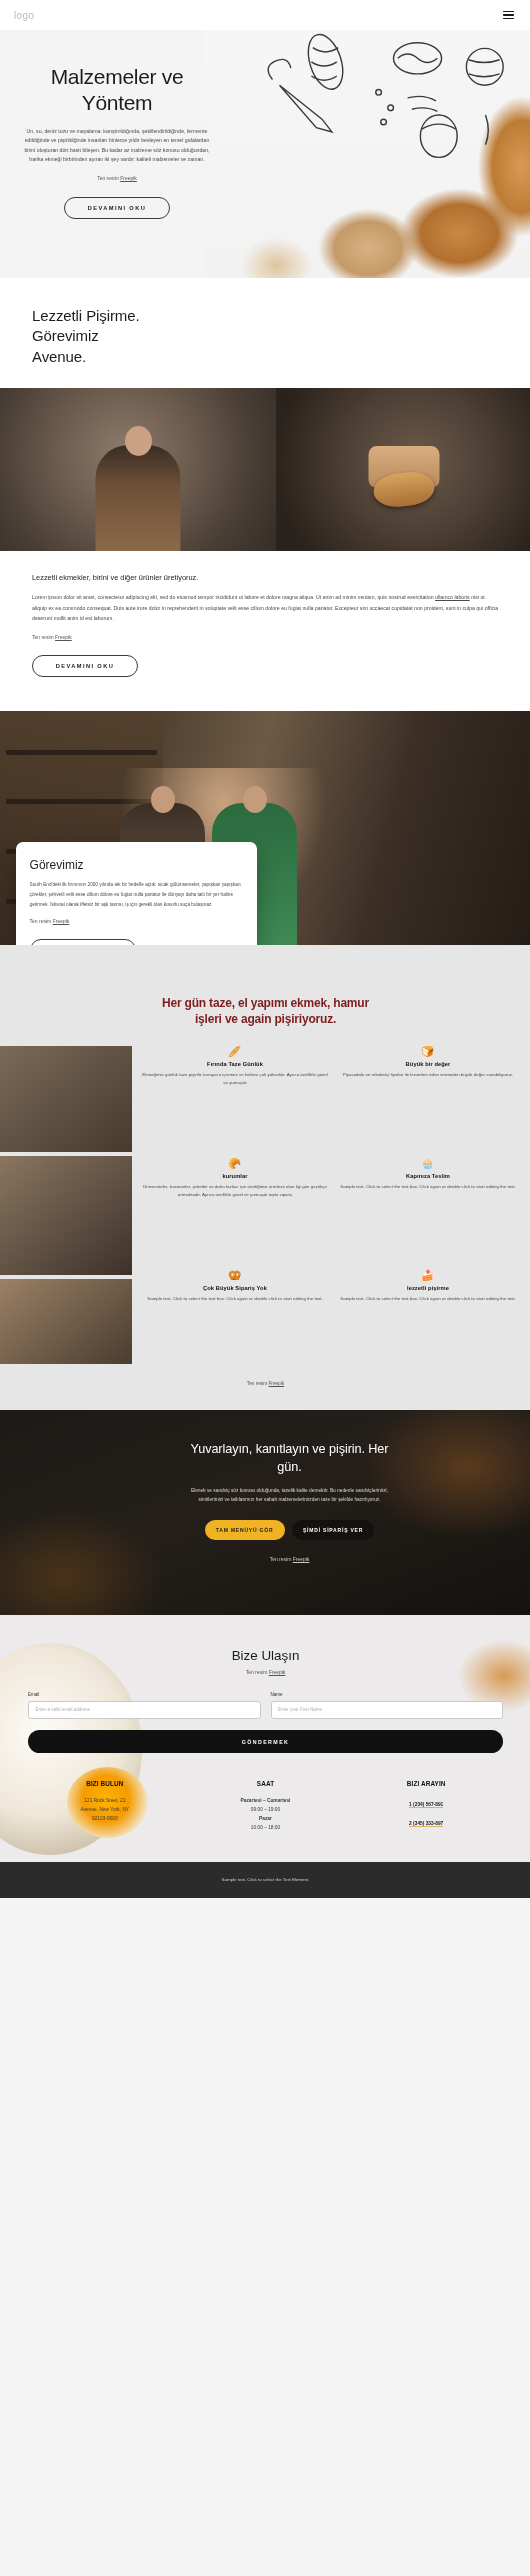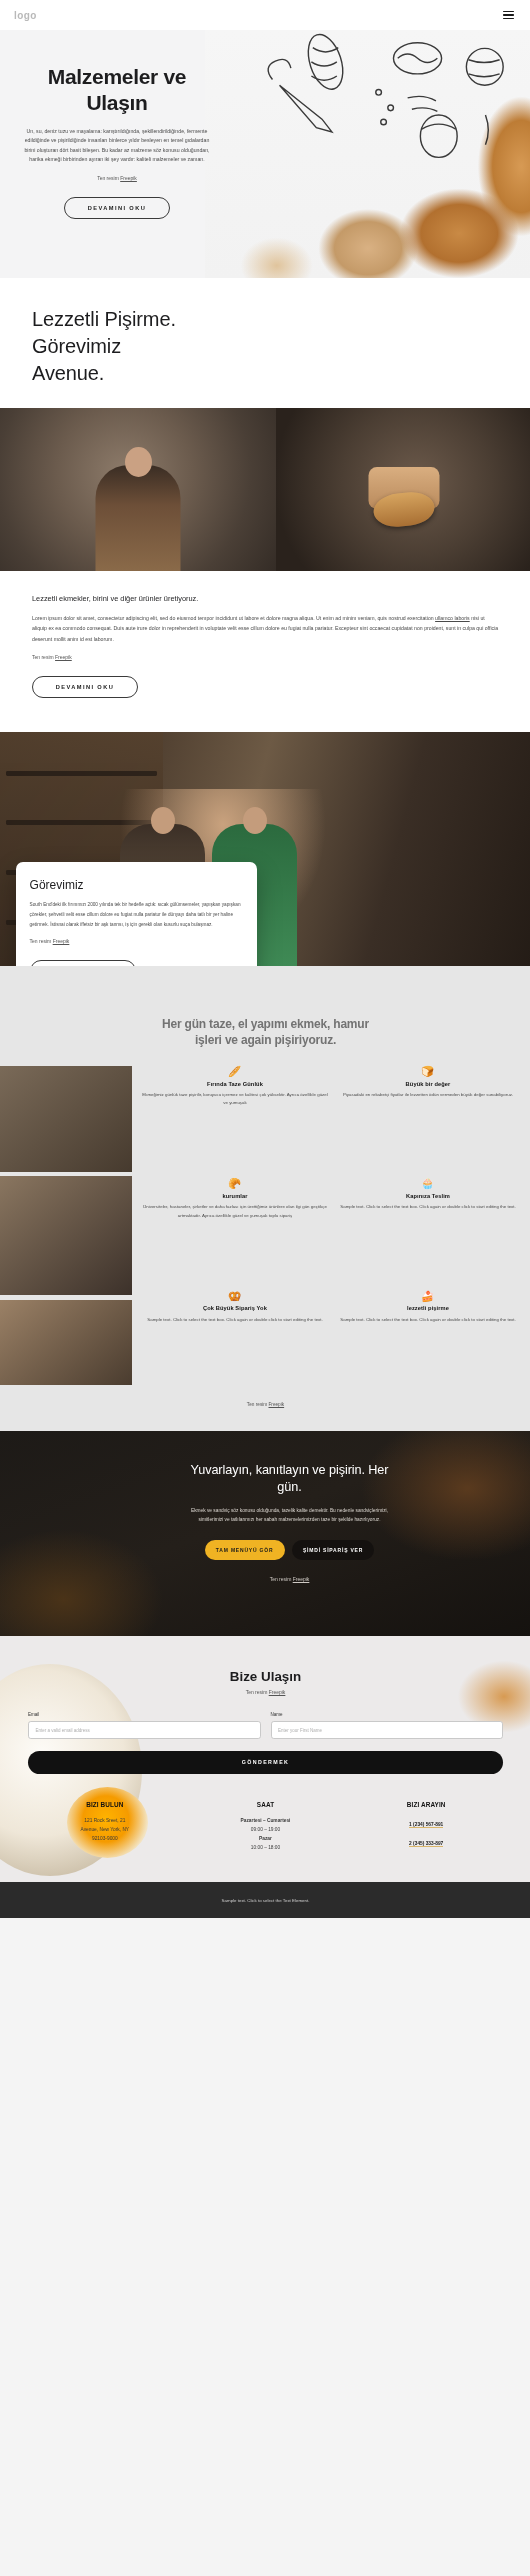--- a/index.html
+++ b/index.html
@@ -11,60 +11,60 @@
     color:#1a1a1a;
     -webkit-font-smoothing:antialiased;
   }
   .page{width:531px;position:relative;overflow:hidden;}
 
   
   .topbar{
     height:30px;background:#ffffff;display:flex;align-items:center;
     justify-content:space-between;padding:0 14px;position:relative;z-index:30;
   }
-  .logo{font-size:10px;color:#b9b9b9;letter-spacing:0.4px;font-weight:700;}
+  .logo{font-size:10px;color:#b9b9b9;letter-spacing:0.4px;font-weight:400;}
   .burger{display:flex;flex-direction:column;gap:2.1px;cursor:pointer;padding:2.8px;}
   .burger span{display:block;width:11.3px;height:1.4px;background:#1a1a1a;border-radius:0.7px;}
 
   
   .hero{position:relative;background:#f4f4f5;min-height:248px;overflow:hidden;}
   .hero-art{
     position:absolute;right:0;top:0;width:326px;height:248px;
     background:
       radial-gradient(ellipse 85px 64px at 78% 82%, #c98a45 0%, #b2702f 45%, rgba(178,112,47,0) 70%),
       radial-gradient(ellipse 67px 53px at 50% 88%, #d9b183 0%, #c49a68 50%, rgba(196,154,104,0) 74%),
       radial-gradient(ellipse 57px 92px at 97% 55%, #d79a54 0%, #bd7c35 50%, rgba(189,124,53,0) 76%),
       radial-gradient(ellipse 50px 39px at 22% 95%, #e0c49c 0%, rgba(224,196,156,0) 72%),
       linear-gradient(180deg,#f6f6f6 0%,#f2f2f2 100%);
   }
   .doodles{position:absolute;right:0;top:0;width:326px;height:184px;opacity:.85;}
   .hero-inner{position:relative;z-index:5;padding:34px 21px 28px;max-width:234px;}
   .h1{
-    font-size:21px;line-height:1.22;font-weight:700;letter-spacing:-0.3px;
+    font-size:21px;line-height:1.22;font-weight:400;letter-spacing:-0.3px;
     color:#1d1d1f;text-align:center;
   }
   .hero-p{
     margin-top:11.3px;font-size:5.2px;line-height:1.85;color:#4b4b4b;text-align:center;
   }
   .credit{
     margin-top:10px;font-size:5px;color:#555;text-align:center;
   }
   .credit a{color:#555;text-decoration:underline;}
   .btn-outline{
     display:block;width:106px;margin:15.6px auto 0;padding:7px 0;border:0.7px solid #3a3a3a;
     border-radius:21px;background:transparent;font-size:5.7px;font-weight:700;
     letter-spacing:1.4px;text-align:center;color:#1a1a1a;cursor:pointer;
     font-family:"Liberation Sans",sans-serif;
   }
   .btn-outline.left{margin-left:0;margin-right:auto;}
 
   
   .sec-white{background:#ffffff;padding:28px 0 0;}
   .h2-left{
-    font-size:20px;line-height:1.35;font-weight:400;color:#1d1d1f;
+    font-size:15px;line-height:1.35;font-weight:400;color:#1d1d1f;
     padding:0 0 0 32px;letter-spacing:-0.1px;
   }
   .two-img{display:flex;gap:0;margin-top:21px;height:163px;}
   .img-a{
     flex:1 1 52%;
     background:
       radial-gradient(circle at 45% 40%, #8d7b6a 0%, #6b5b4d 38%, #4a3f36 70%, #342c26 100%);
     position:relative;
   }
   .img-b{
@@ -132,21 +132,21 @@
     border-radius:7px;padding:15.6px 14px 17px;box-shadow:0 10px 24px rgba(0,0,0,.3);
     z-index:12;
   }
   .mission-card h3{font-size:12px;font-weight:400;color:#1d1d1f;margin-bottom:8.5px;}
   .mission-card p{font-size:4.7px;line-height:2.05;color:#4a4a4a;}
   .mission-card .credit{text-align:left;margin-top:8.5px;}
 
   
   .features-wrap{background:#e6e6e6;padding:50px 0 24px;}
   .h2-center{
-    font-size:12px;line-height:1.35;font-weight:700;color:#737373;text-align:center;
+    font-size:12px;line-height:1.35;font-weight:700;color:#7f1d1d;text-align:center;
     padding:0 28px;letter-spacing:-0.2px;
   }
   .feat-grid{display:flex;gap:0;margin-top:18.4px;align-items:stretch;}
   .feat-photos{width:132px;flex:0 0 132px;display:flex;flex-direction:column;gap:4.2px;}
   .ph{
     background:linear-gradient(140deg,#7a6a58,#463a2e);
     height:106px;
   }
   .ph.v2{background:linear-gradient(140deg,#8a7660,#3c312a);height:119px;}
   .ph.v3{background:linear-gradient(140deg,#9b8166,#4a3c2f);height:85px;}
@@ -199,21 +199,21 @@
   }
   .yolk{
     position:absolute;left:67px;bottom:24px;width:81px;height:71px;border-radius:50%;
     background:radial-gradient(circle at 48% 45%, #ffb300 0%, #f59b00 40%, #f3e3c0 72%, rgba(243,227,192,0) 90%);
   }
   .croiss{
     position:absolute;right:-21px;top:7px;width:120px;height:134px;
     background:radial-gradient(ellipse 64px 50px at 60% 40%, #d79a52 0%, rgba(215,154,82,0) 72%);
   }
   .contact-inner{position:relative;z-index:5;padding:0 28px;}
-  .contact h2{font-size:13.4px;font-weight:700;color:#1d1d1f;text-align:center;}
+  .contact h2{font-size:13.4px;font-weight:400;color:#1d1d1f;text-align:center;}
   .contact .credit{margin-top:5.7px;}
   .form{margin-top:17px;}
   .row{display:flex;gap:10px;}
   .fld{flex:1;}
   .fld label{display:block;font-size:4.5px;color:#333;margin-bottom:3.5px;font-weight:400;}
   .fld input{
     width:100%;padding:5.7px 6.4px;border:0.7px solid #c9c9c9;border-radius:2.8px;
     background:#fff;font-size:4.5px;color:#333;font-family:"Liberation Sans",sans-serif;
   }
   .fld input::placeholder{color:#b0b0b0;}
@@ -268,21 +268,21 @@
         <circle cx="245" cy="88" r="4"></circle>
         <circle cx="262" cy="110" r="4"></circle>
         <circle cx="252" cy="130" r="4"></circle>
         <path d="M286 96q22-6 40 4"></path>
         <path d="M292 112q20-5 36 3"></path>
       </g>
     </svg>
     <div class="hero-inner">
       <h1 class="h1">
         <span>Malzemeler ve</span><br>
-        <span>Ulaşın</span>
+        <span>Yöntem</span>
       </h1>
       <p class="hero-p">Un, su, deniz tuzu ve mayalama: karıştırıldığında, şekillendirildiğinde, fermente edildiğinde ve pişirildiğinde insanları binlerce yıldır besleyen en temel gıdalardan birini oluşturan dört basit bileşen. Bu kadar az malzeme söz konusu olduğundan, harika ekmeği birbirinden ayıran iki şey vardır: kaliteli malzemeler ve zaman.</p>
       <div class="credit">
         <span>Ten resim </span><a href="#">Freepik</a>
       </div>
       <button class="btn-outline">DEVAMINI OKU</button>
     </div>
   </section>
 
   <section class="sec-white">

